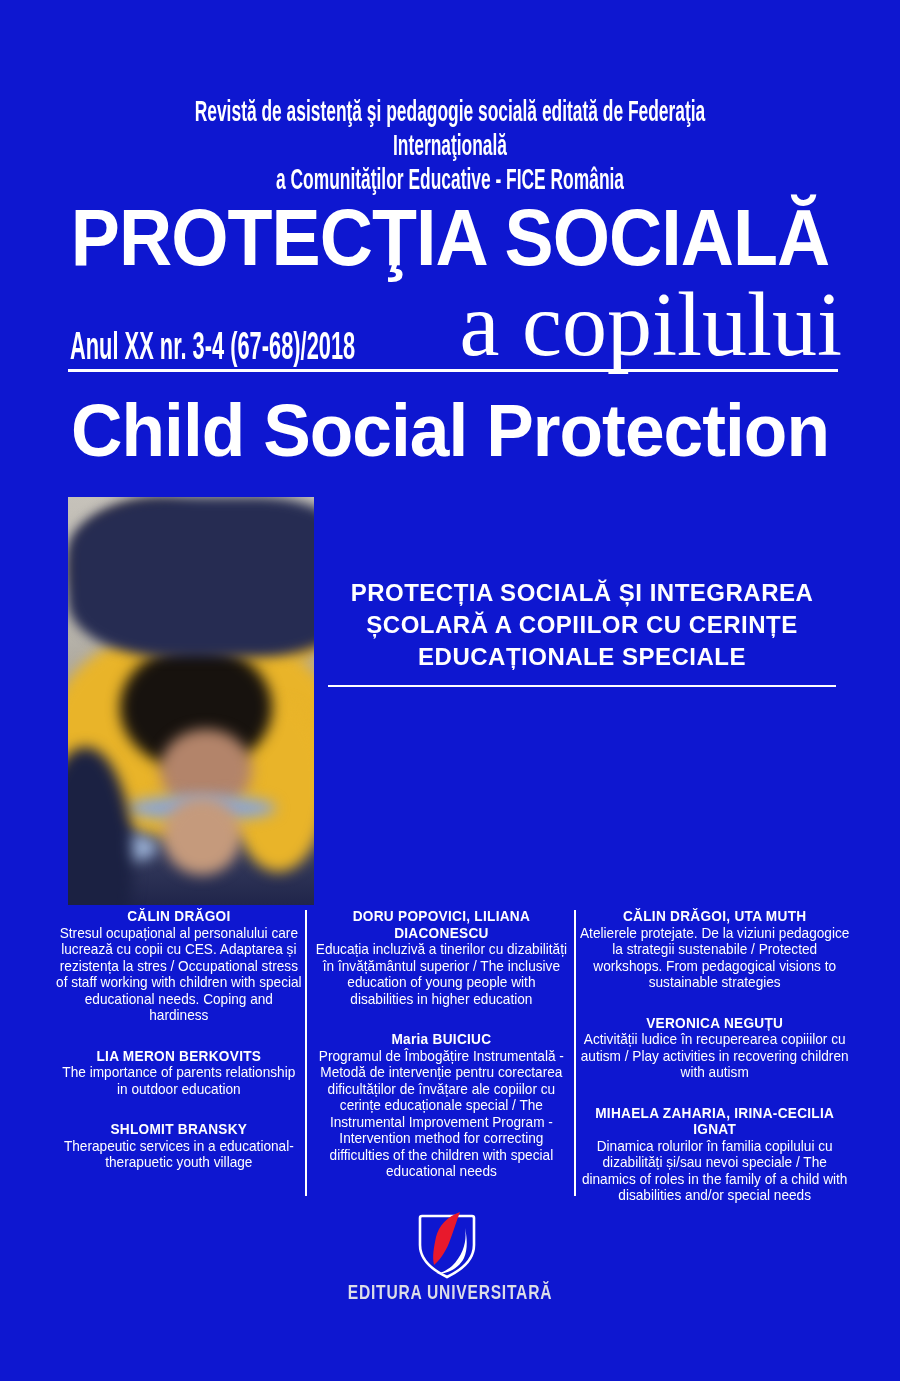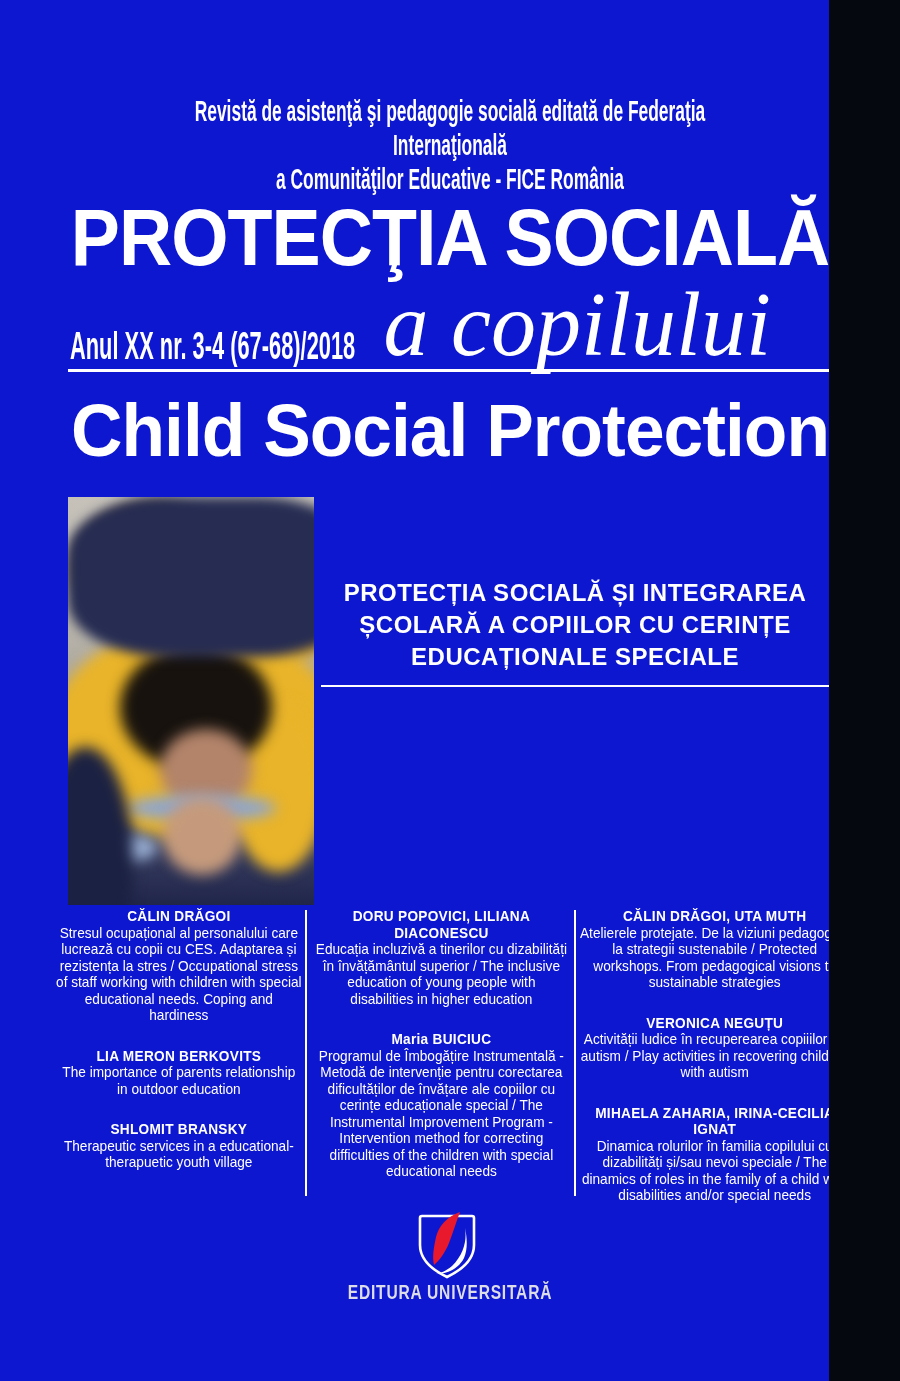--- a/index.html
+++ b/index.html
@@ -1,17 +1,17 @@
 <!DOCTYPE html>
 <html><head>
 <meta charset="utf-8">
 <style>
   html,body{margin:0;padding:0;background:#05080f;}
   .cover{
-    position:relative;width:829px;height:1381px;overflow:hidden;
+    position:relative;width:900px;height:1381px;overflow:hidden;
     background:#0e17d0;
     font-family:"Liberation Sans",sans-serif;color:#ffffff;
   }
   
   .masthead{
     position:absolute;top:94px;left:0;width:900px;text-align:center;
     font-weight:bold;font-size:29px;line-height:34px;white-space:pre-line;
     transform:scaleX(.60);transform-origin:50% 0;
   }
   
@@ -20,21 +20,21 @@
     font-weight:bold;font-size:80px;line-height:1.05;white-space:nowrap;
     transform:scaleX(.92);transform-origin:50% 0;letter-spacing:-1px;
   }
   .issue-info{
     position:absolute;left:70px;top:326px;
     font-weight:bold;font-size:39px;line-height:1;white-space:nowrap;
     transform:scaleX(.56);transform-origin:0 0;
   }
   .title-tail{
     position:absolute;right:58px;top:280px;
-    font-family:"Liberation Serif",serif;font-style:italic;
+    font-family:"Liberation Serif",serif;
     font-size:90px;line-height:1;white-space:nowrap;
   }
   .rule1{position:absolute;left:68px;top:369px;width:770px;height:3px;background:#ffffff;}
   .title-en{
     position:absolute;top:391px;left:0;width:900px;text-align:center;
     font-weight:bold;font-size:75px;line-height:1.05;white-space:nowrap;
     transform:scaleX(.95);transform-origin:50% 0;letter-spacing:-1px;
   }
   
   .photo{
@@ -51,21 +51,21 @@
   .ph-arm{right:-12px;top:205px;width:95px;height:170px;background:#e9b429;}
   .ph-hair2{left:52px;top:148px;width:152px;height:125px;background:#17120e;}
   .ph-face2{left:92px;top:232px;width:92px;height:82px;background:#b3846a;}
   .ph-navy{left:-15px;top:295px;width:290px;height:160px;background:#262c52;border-radius:35%;filter:blur(6px);}
   .ph-pattern{left:58px;top:298px;width:150px;height:26px;background:#8ea6cf;border-radius:50%;}
   .ph-hands{left:95px;top:300px;width:78px;height:78px;background:#c59a7c;}
   .ph-cuff{left:34px;top:338px;width:55px;height:26px;background:#9db3d8;}
   .ph-darkcorner{left:-30px;top:250px;width:95px;height:230px;background:#1b2142;}
   
   .feature{
-    position:absolute;left:315px;top:577px;width:520px;text-align:center;
+    position:absolute;left:322px;top:577px;width:520px;text-align:center;
     font-weight:bold;
   }
   .feature-ro{font-size:24px;line-height:32px;white-space:pre-line;letter-spacing:.5px;}
   .feature-rule{height:2px;background:#ffffff;margin:12px 6px 14px 6px;}
   .feature-en{font-size:24px;line-height:30px;white-space:pre-line;letter-spacing:.5px;}
   
   .col{
     position:absolute;top:908px;text-align:center;
     font-size:15px;line-height:16.5px;
     transform:scaleX(.91);transform-origin:0 0;

